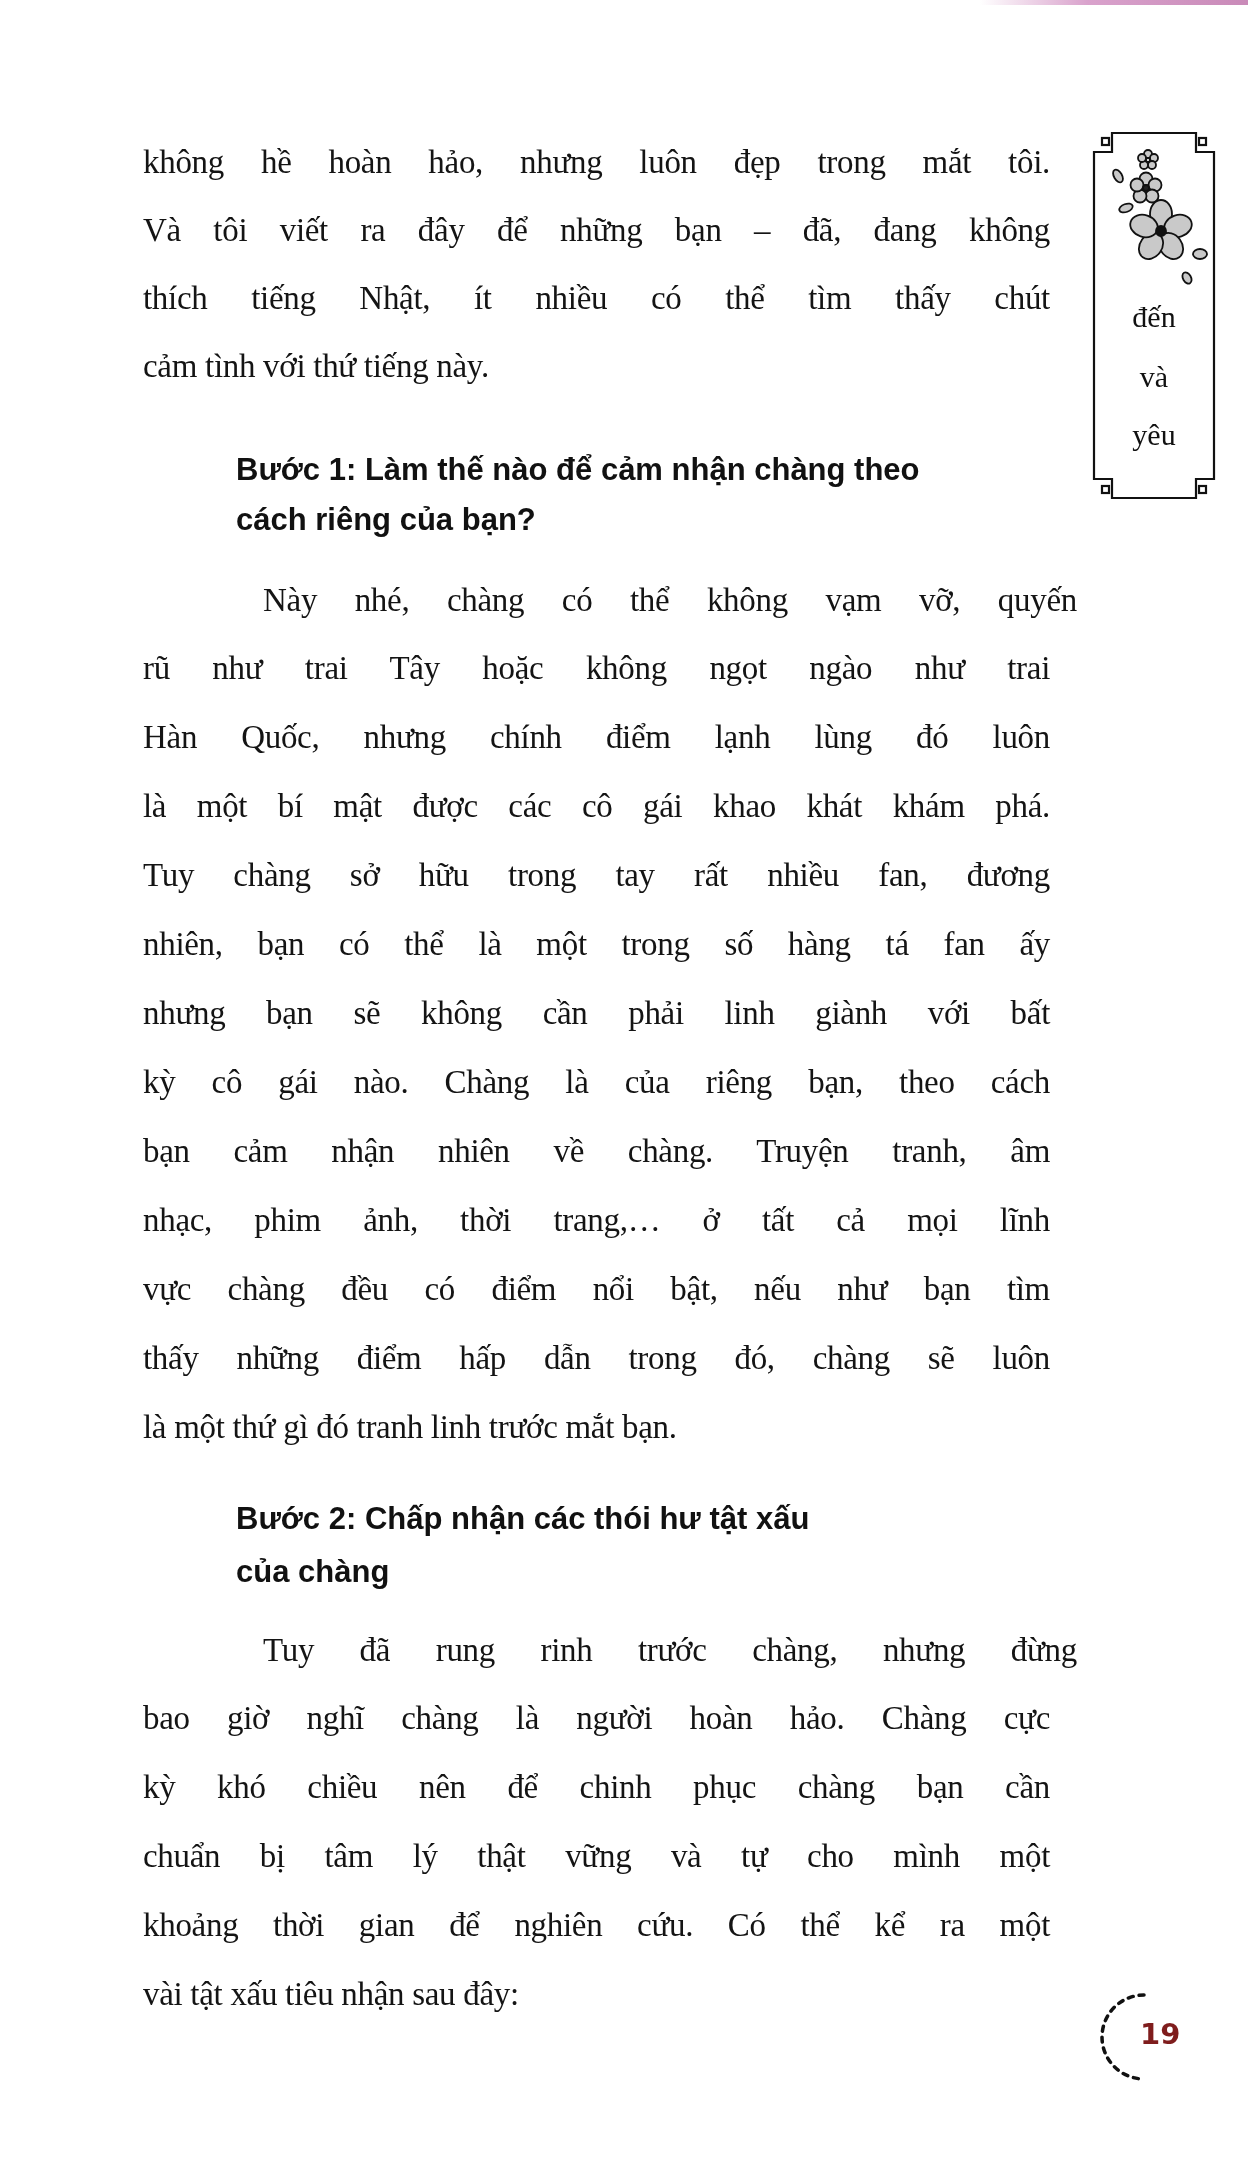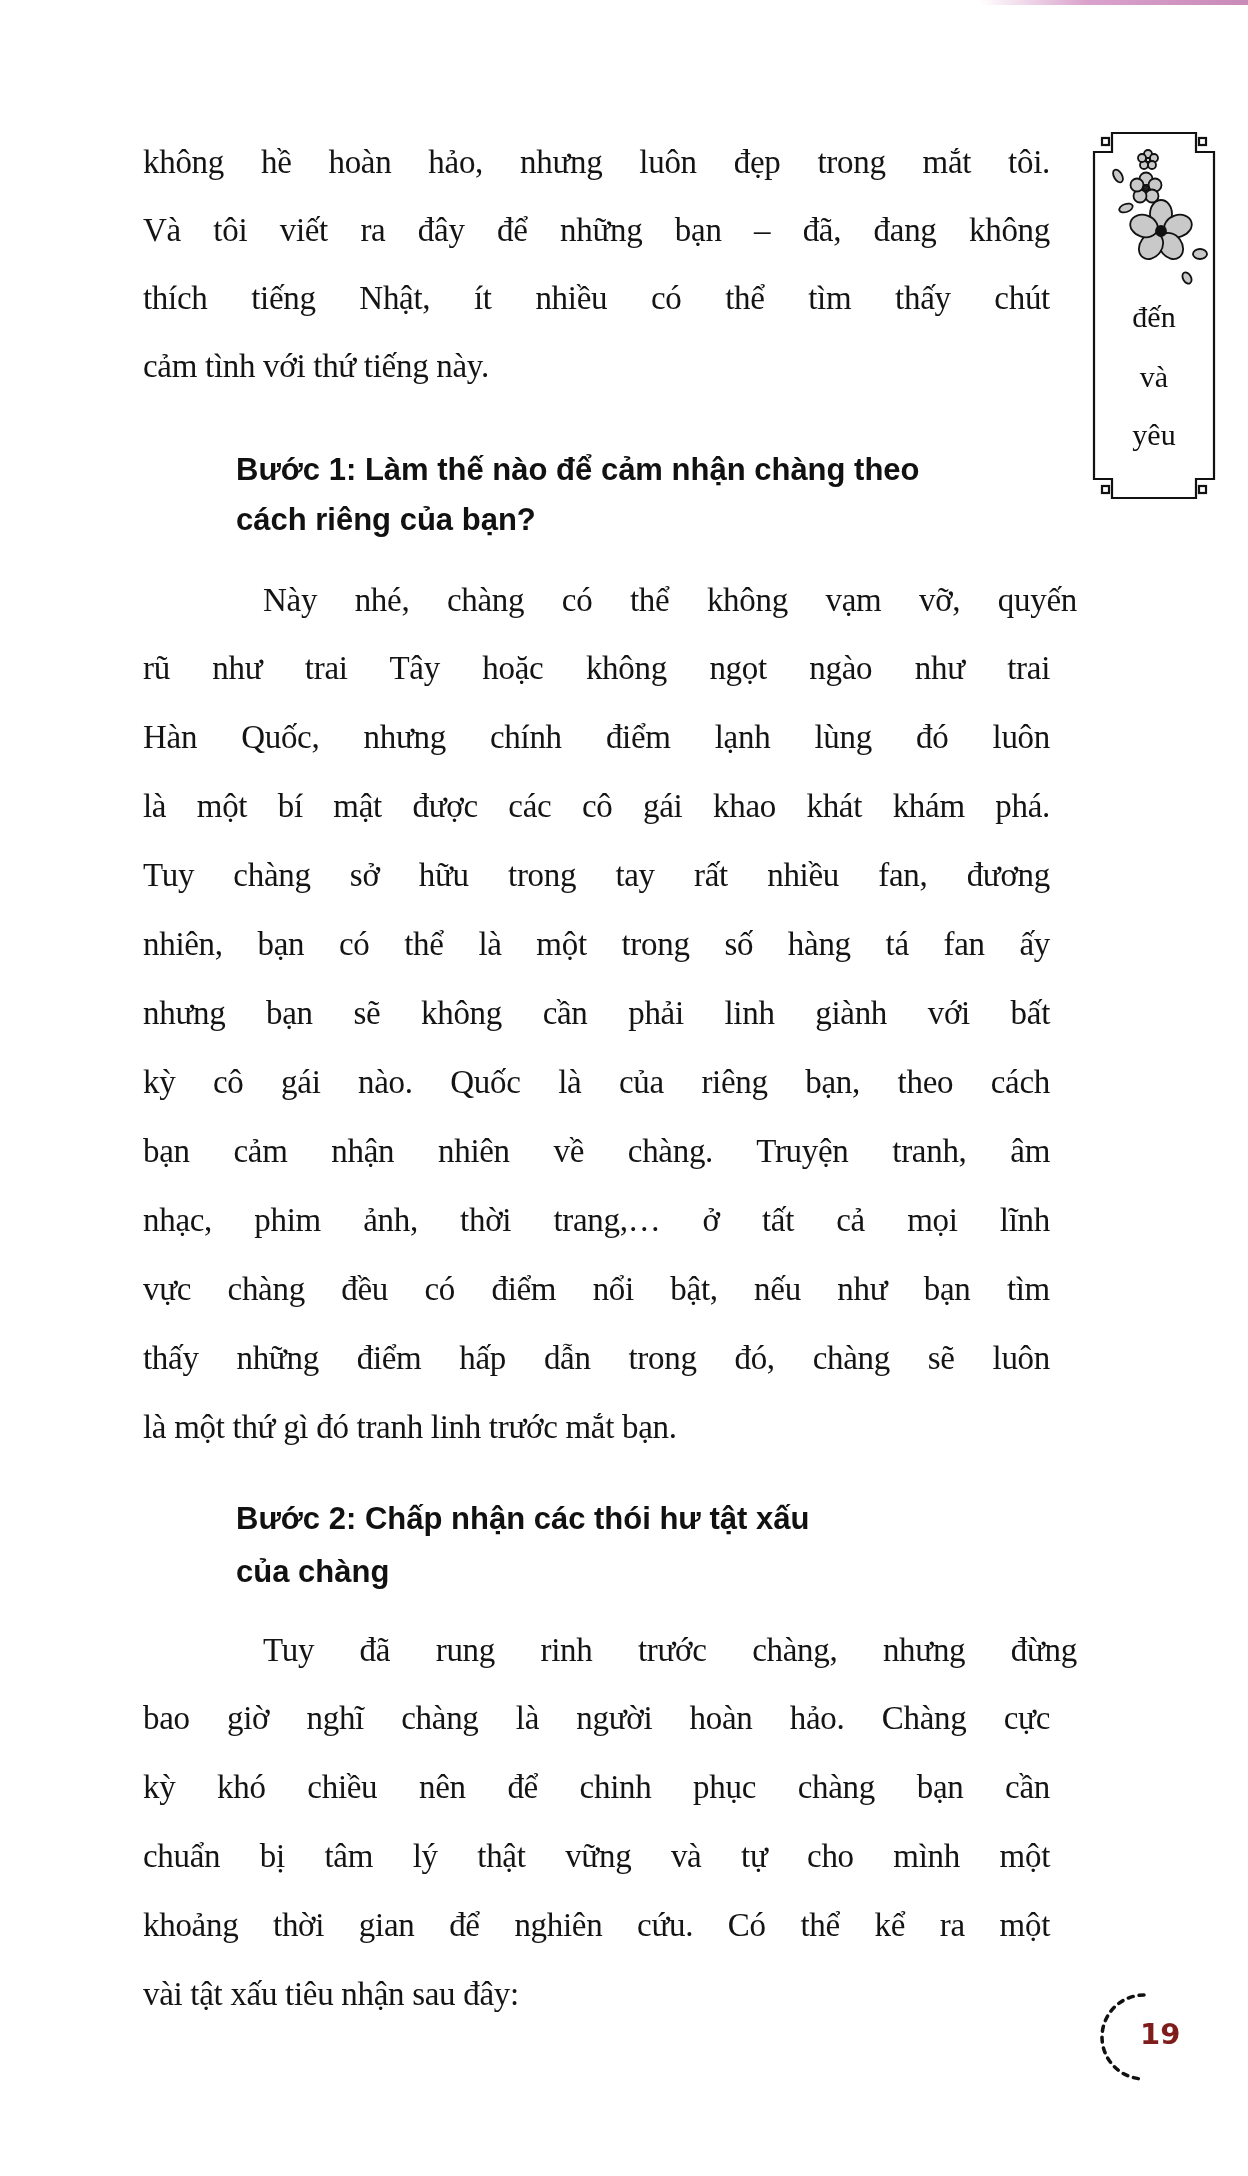--- a/index.html
+++ b/index.html
@@ -106,21 +106,21 @@
   <div class="heading-line" style="top:448px">Bước 1: Làm thế nào để cảm nhận chàng theo</div>
   <div class="heading-line" style="top:498px">cách riêng của bạn?</div>
 
   <div class="line indent" style="top:570px">Này nhé, chàng có thể không vạm vỡ, quyến</div>
   <div class="line" style="top:638px">rũ như trai Tây hoặc không ngọt ngào như trai</div>
   <div class="line" style="top:707px">Hàn Quốc, nhưng chính điểm lạnh lùng đó luôn</div>
   <div class="line" style="top:776px">là một bí mật được các cô gái khao khát khám phá.</div>
   <div class="line" style="top:845px">Tuy chàng sở hữu trong tay rất nhiều fan, đương</div>
   <div class="line" style="top:914px">nhiên, bạn có thể là một trong số hàng tá fan ấy</div>
   <div class="line" style="top:983px">nhưng bạn sẽ không cần phải linh giành với bất</div>
-  <div class="line" style="top:1052px">kỳ cô gái nào. Quốc là của riêng bạn, theo cách</div>
+  <div class="line" style="top:1052px">kỳ cô gái nào. Chàng là của riêng bạn, theo cách</div>
   <div class="line" style="top:1121px">bạn cảm nhận nhiên về chàng. Truyện tranh, âm</div>
   <div class="line" style="top:1190px">nhạc, phim ảnh, thời trang,… ở tất cả mọi lĩnh</div>
   <div class="line" style="top:1259px">vực chàng đều có điểm nổi bật, nếu như bạn tìm</div>
   <div class="line" style="top:1328px">thấy những điểm hấp dẫn trong đó, chàng sẽ luôn</div>
   <div class="line last" style="top:1397px">là một thứ gì đó tranh linh trước mắt bạn.</div>
 </div>
 
 <div>
   <div class="heading-line" style="top:1497px">Bước 2: Chấp nhận các thói hư tật xấu</div>
   <div class="heading-line" style="top:1550px">của chàng</div>

